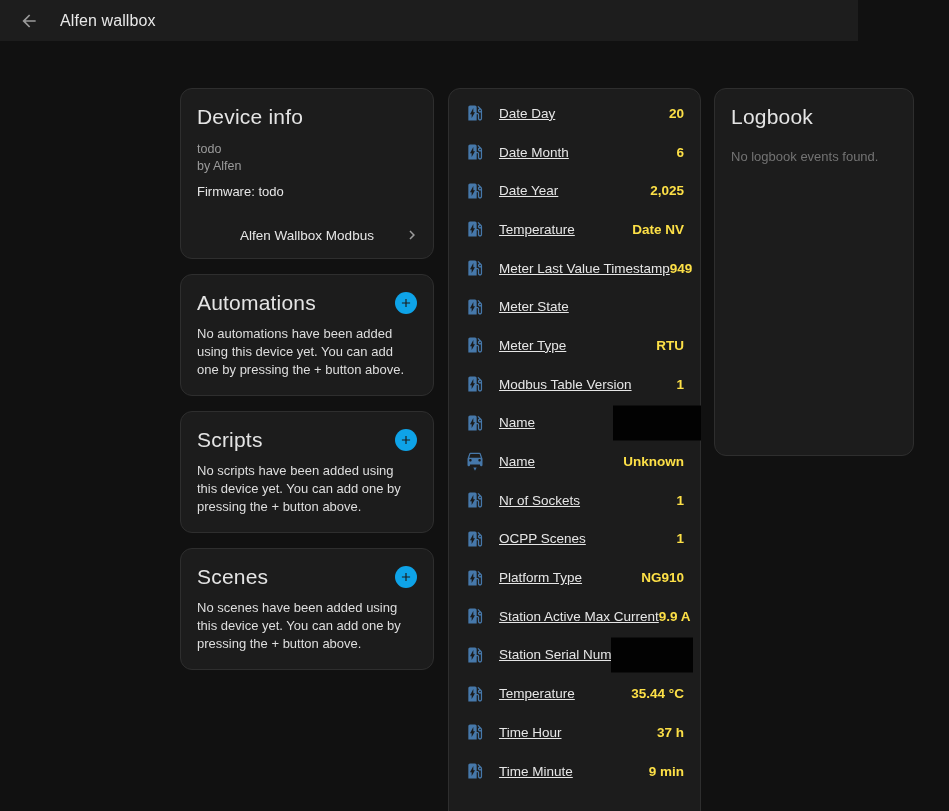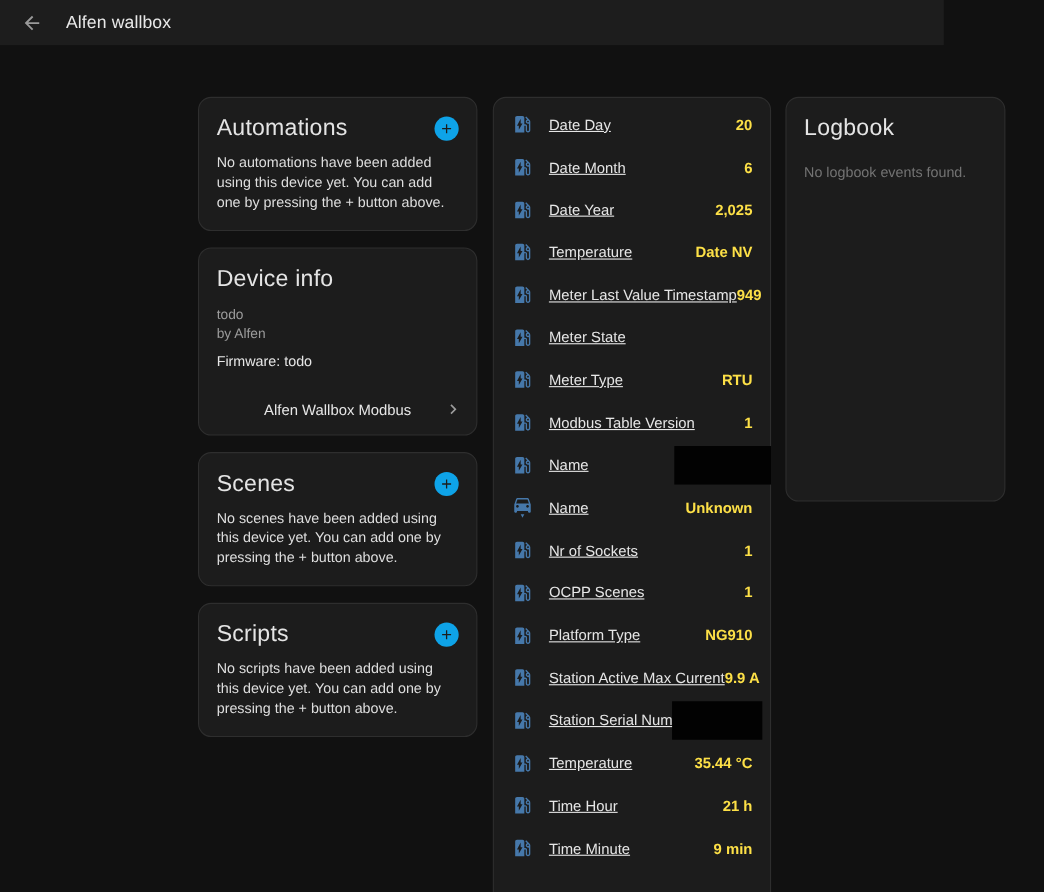--- a/index.html
+++ b/index.html
@@ -131,78 +131,78 @@
           <path fill="currentColor" d="M20,11V13H8L13.5,18.5L12.08,19.92L4.16,12L12.08,4.08L13.5,5.5L8,11H20Z"></path>
         </svg>
     </span>
   </button>
   <div class="app-title">Alfen wallbox</div>
 </header>
 
 <div class="col col-left">
 
   <section class="card">
-    <div class="title-row">
-      <h2 class="card-title">Automations</h2>
-      <button class="add-btn js-accent" style="background: rgb(14, 163, 232);">
-        <span style="display:flex;">
-          <svg width="14" height="14" viewBox="0 0 24 24">
-              <path fill="#1c1c1c" d="M19,13H13V19H11V13H5V11H11V5H13V11H19V13Z"></path>
-            </svg>
-        </span>
-      </button>
-    </div>
-    <p class="empty-text">No automations have been added using this device yet. You can add one by pressing the + button above.</p>
-  </section>
-
-  <section class="card">
     <div class="device-info-body">
       <h2 class="card-title">Device info</h2>
       <div class="device-model">todo</div>
       <div class="device-manufacturer">by Alfen</div>
       <div class="device-firmware">Firmware: todo</div>
     </div>
     <div class="integration-row">
       <span class="integration-label">Alfen Wallbox Modbus</span>
       <span class="chev" style="display:flex;">
         <svg width="18" height="18" viewBox="0 0 24 24">
             <path fill="currentColor" d="M8.59,16.58L13.17,12L8.59,7.41L10,6L16,12L10,18L8.59,16.58Z"></path>
           </svg>
       </span>
     </div>
   </section>
 
   <section class="card">
     <div class="title-row">
-      <h2 class="card-title">Scenes</h2>
+      <h2 class="card-title">Automations</h2>
       <button class="add-btn js-accent" style="background: rgb(14, 163, 232);">
         <span style="display:flex;">
           <svg width="14" height="14" viewBox="0 0 24 24">
               <path fill="#1c1c1c" d="M19,13H13V19H11V13H5V11H11V5H13V11H19V13Z"></path>
             </svg>
         </span>
       </button>
     </div>
-    <p class="empty-text">No scenes have been added using this device yet. You can add one by pressing the + button above.</p>
+    <p class="empty-text">No automations have been added using this device yet. You can add one by pressing the + button above.</p>
   </section>
 
   <section class="card">
     <div class="title-row">
       <h2 class="card-title">Scripts</h2>
       <button class="add-btn js-accent" style="background: rgb(14, 163, 232);">
         <span style="display:flex;">
           <svg width="14" height="14" viewBox="0 0 24 24">
               <path fill="#1c1c1c" d="M19,13H13V19H11V13H5V11H11V5H13V11H19V13Z"></path>
             </svg>
         </span>
       </button>
     </div>
     <p class="empty-text">No scripts have been added using this device yet. You can add one by pressing the + button above.</p>
   </section>
 
+  <section class="card">
+    <div class="title-row">
+      <h2 class="card-title">Scenes</h2>
+      <button class="add-btn js-accent" style="background: rgb(14, 163, 232);">
+        <span style="display:flex;">
+          <svg width="14" height="14" viewBox="0 0 24 24">
+              <path fill="#1c1c1c" d="M19,13H13V19H11V13H5V11H11V5H13V11H19V13Z"></path>
+            </svg>
+        </span>
+      </button>
+    </div>
+    <p class="empty-text">No scenes have been added using this device yet. You can add one by pressing the + button above.</p>
+  </section>
+
 </div>
 
 <div class="col col-middle">
   <section class="card sensors-card">
     <div class="sensor-rows">
         <div class="sensor-row">
     <span class="entity-icon">
             <svg viewBox="0 0 24 24">
               <path fill="#4678aa" d="M19.77,7.23L19.78,7.22L16.06,3.5L15,4.56L17.11,6.67C16.17,7.03 15.5,7.93 15.5,9C15.5,10.38 16.62,11.5 18,11.5C18.36,11.5 18.69,11.42 19,11.29V18.5C19,19.05 18.55,19.5 18,19.5C17.45,19.5 17,19.05 17,18.5V14C17,12.9 16.1,12 15,12H14V5C14,3.9 13.1,3 12,3H6C4.9,3 4,3.9 4,5V21H14V13.5H15.5V18.5C15.5,19.88 16.62,21 18,21C19.38,21 20.5,19.88 20.5,18.5V9C20.5,8.31 20.22,7.68 19.77,7.23M18,10C17.45,10 17,9.55 17,9C17,8.45 17.45,8 18,8C18.55,8 19,8.45 19,9C19,9.55 18.55,10 18,10M8,18V13.5H6L10,6V11H12L8,18Z"></path>
             </svg>
@@ -347,21 +347,21 @@
     <span class="sensor-name">Temperature</span>
     <span class="sensor-value">35.44 °C</span>
   </div>
         <div class="sensor-row">
     <span class="entity-icon">
             <svg viewBox="0 0 24 24">
               <path fill="#4678aa" d="M19.77,7.23L19.78,7.22L16.06,3.5L15,4.56L17.11,6.67C16.17,7.03 15.5,7.93 15.5,9C15.5,10.38 16.62,11.5 18,11.5C18.36,11.5 18.69,11.42 19,11.29V18.5C19,19.05 18.55,19.5 18,19.5C17.45,19.5 17,19.05 17,18.5V14C17,12.9 16.1,12 15,12H14V5C14,3.9 13.1,3 12,3H6C4.9,3 4,3.9 4,5V21H14V13.5H15.5V18.5C15.5,19.88 16.62,21 18,21C19.38,21 20.5,19.88 20.5,18.5V9C20.5,8.31 20.22,7.68 19.77,7.23M18,10C17.45,10 17,9.55 17,9C17,8.45 17.45,8 18,8C18.55,8 19,8.45 19,9C19,9.55 18.55,10 18,10M8,18V13.5H6L10,6V11H12L8,18Z"></path>
             </svg>
           </span>
     <span class="sensor-name">Time Hour</span>
-    <span class="sensor-value">21 h</span>
+    <span class="sensor-value">37 h</span>
   </div>
         <div class="sensor-row">
     <span class="entity-icon">
             <svg viewBox="0 0 24 24">
               <path fill="#4678aa" d="M19.77,7.23L19.78,7.22L16.06,3.5L15,4.56L17.11,6.67C16.17,7.03 15.5,7.93 15.5,9C15.5,10.38 16.62,11.5 18,11.5C18.36,11.5 18.69,11.42 19,11.29V18.5C19,19.05 18.55,19.5 18,19.5C17.45,19.5 17,19.05 17,18.5V14C17,12.9 16.1,12 15,12H14V5C14,3.9 13.1,3 12,3H6C4.9,3 4,3.9 4,5V21H14V13.5H15.5V18.5C15.5,19.88 16.62,21 18,21C19.38,21 20.5,19.88 20.5,18.5V9C20.5,8.31 20.22,7.68 19.77,7.23M18,10C17.45,10 17,9.55 17,9C17,8.45 17.45,8 18,8C18.55,8 19,8.45 19,9C19,9.55 18.55,10 18,10M8,18V13.5H6L10,6V11H12L8,18Z"></path>
             </svg>
           </span>
     <span class="sensor-name">Time Minute</span>
     <span class="sensor-value">9 min</span>
   </div>

